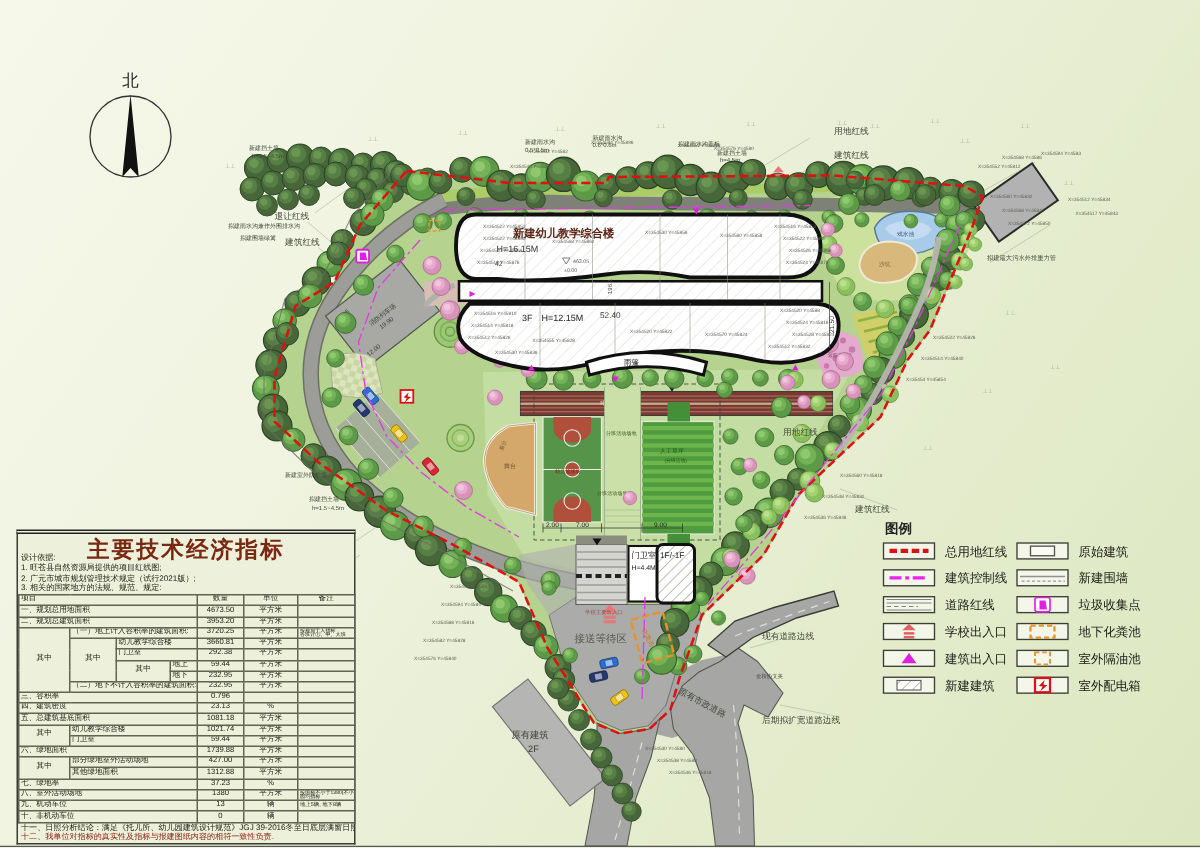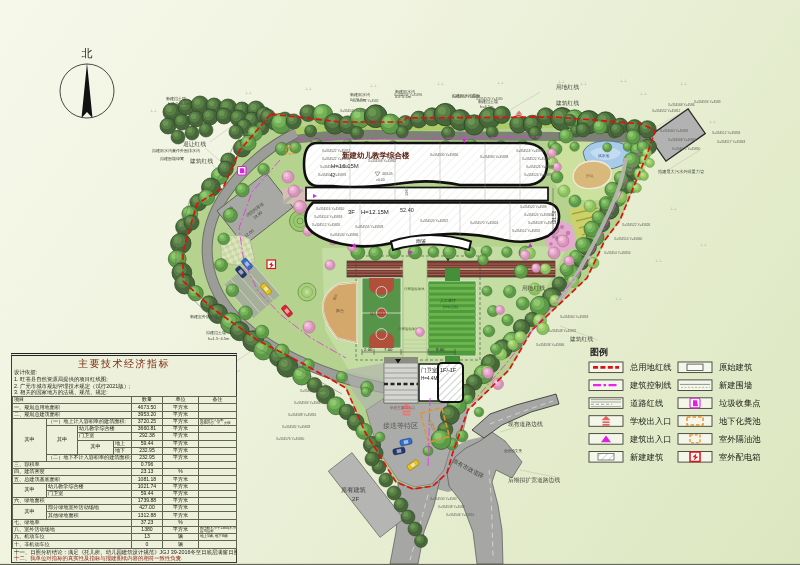--- a/index.html
+++ b/index.html
@@ -1,20 +1,20 @@
 <!DOCTYPE html>
 <html><head>
 <meta charset="utf-8">
 <style>
   html,body{margin:0;padding:0;}
   body{width:800px;height:565px;overflow:hidden;font-family:"Liberation Sans",sans-serif;}
   #stage{position:relative;width:800px;height:565px;background:linear-gradient(125deg,#f6f8ea 0%,#eff3df 35%,#e6edd0 65%,#dce7c0 100%);}
   svg{position:absolute;left:0;top:0;}
   #tbl{position:absolute;left:11px;top:353px;width:226px;background:#edf0da;border:1px solid #3a3d33;border-top:3px double #222;box-sizing:border-box;font-family:"Liberation Sans",sans-serif;color:#1c1c14;}
-  #tbl .ttl{text-align:center;font-size:10px;font-weight:normal;color:#7a2812;letter-spacing:1.5px;height:12px;padding-top:1px;}
+  #tbl .ttl{text-align:center;font-size:15px;font-weight:bold;color:#7a2812;letter-spacing:1.5px;height:12px;padding-top:1px;}
   #tbl .basis{font-size:5.4px;line-height:6.8px;padding-left:2px;color:#23231a;}
   table.grid{border-collapse:collapse;width:224px;table-layout:fixed;margin-left:0px;}
   table.grid td{border:0.5px solid #606552;font-size:5.1px;padding:0 1px;height:6.2px;line-height:5.9px;overflow:hidden;white-space:nowrap;}
   table.grid td.c{text-align:center;}
   .ftr{font-size:5.4px;line-height:6.6px;padding-left:2px;white-space:nowrap;overflow:hidden;}
 </style>
 </head>
 <body>
 <div id="stage">
 <svg width="800" height="565" viewBox="0 0 800 565">

